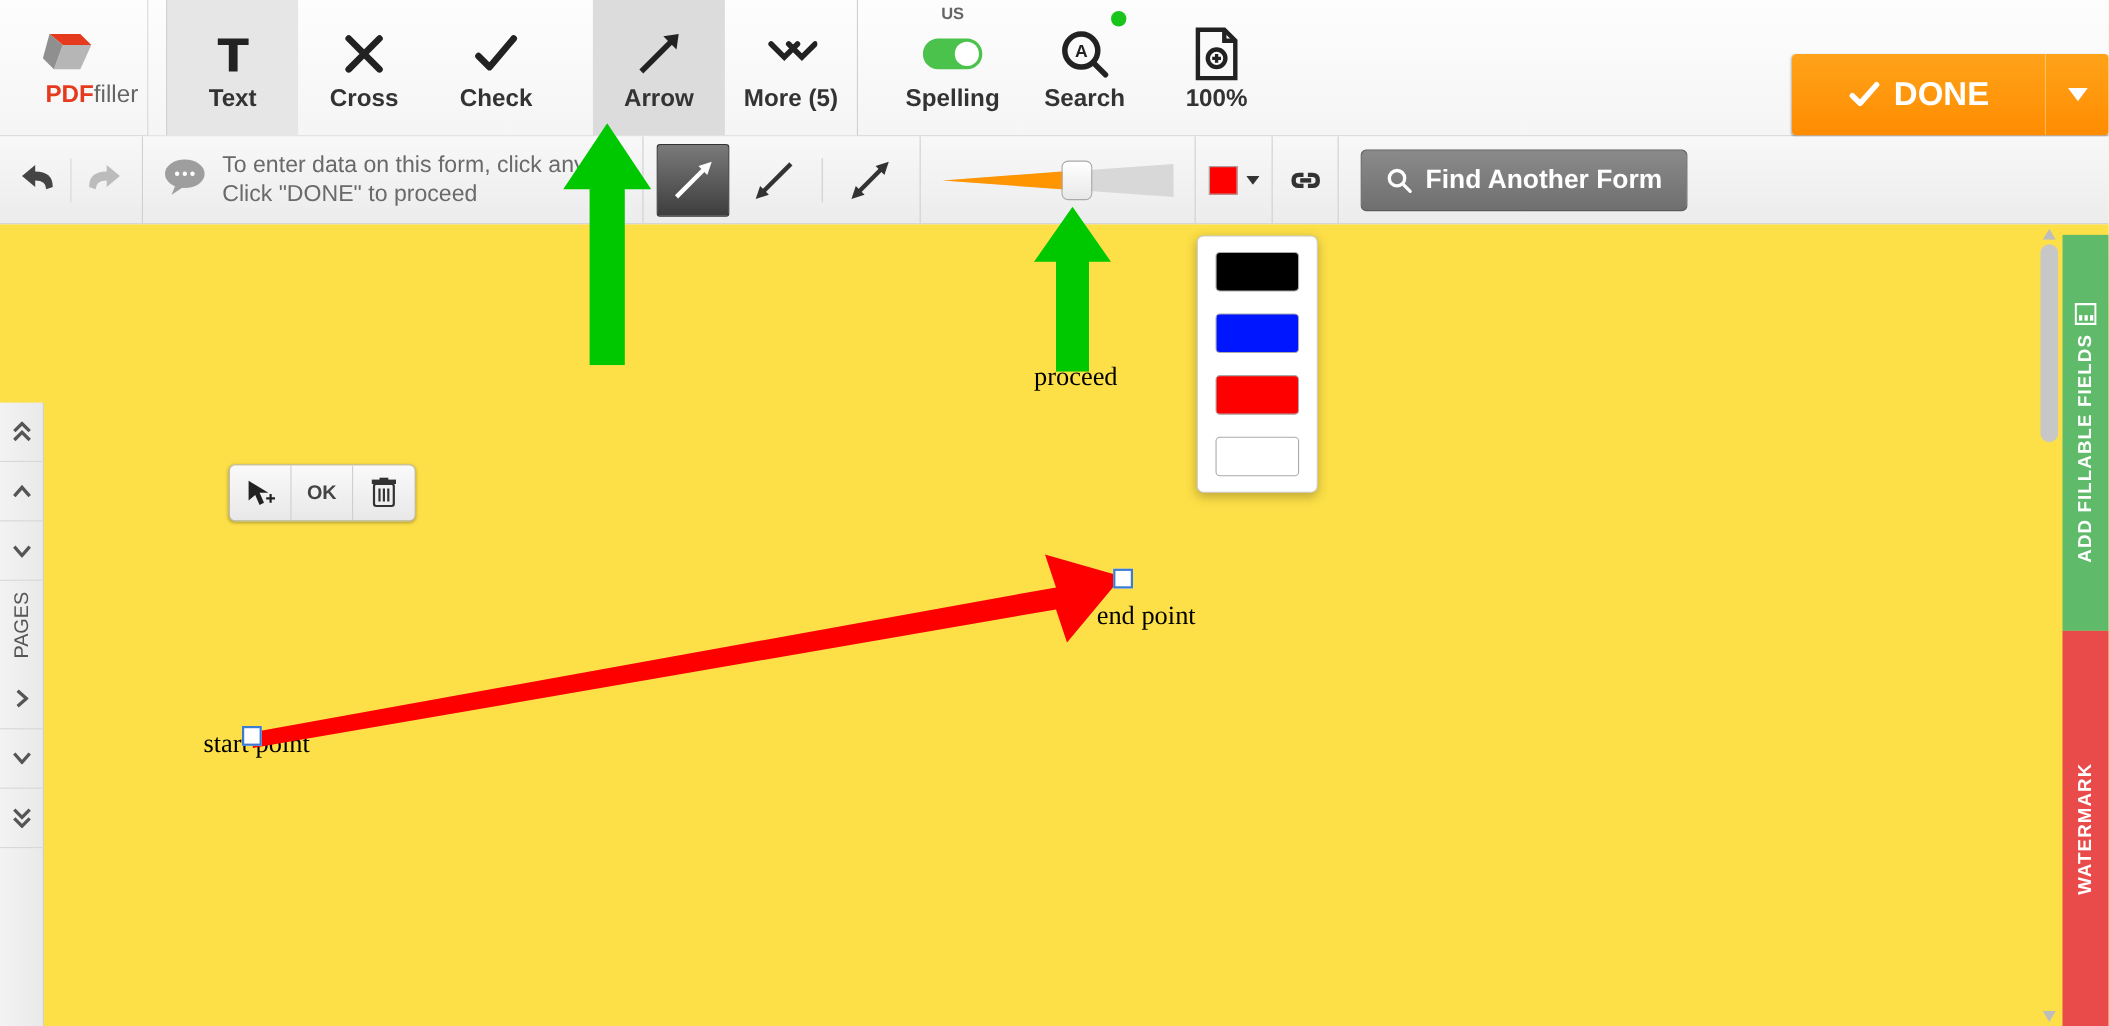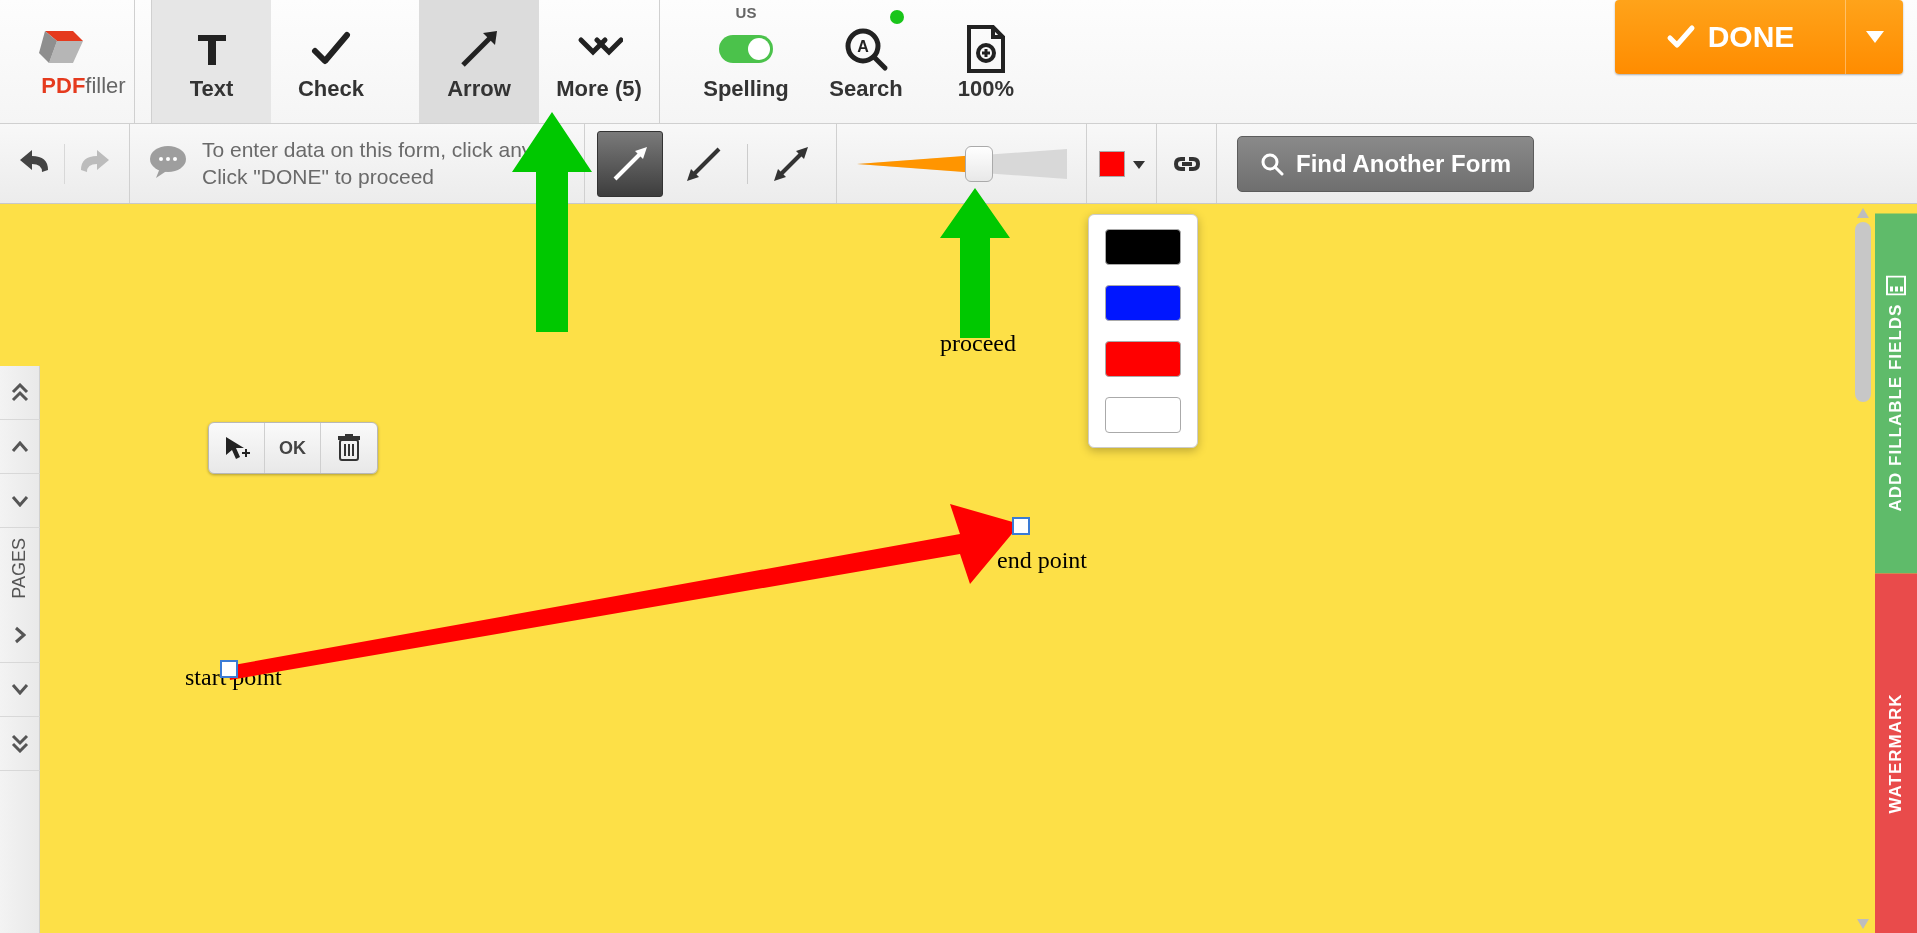--- a/index.html
+++ b/index.html
@@ -56,21 +56,21 @@
 
   .right-tools { display: flex; align-items: stretch; margin-left: 26px; }
   .right-tool { width: 120px; display: flex; flex-direction: column; align-items: center; justify-content: center; position: relative; }
   .right-tool .icon { height: 54px; display: flex; align-items: center; justify-content: center; }
   .right-tool .label { font-size: 22px; font-weight: bold; color: #333; }
   .us-badge {
     position: absolute; top: 4px; font-size: 15px; color: #666; font-weight: bold;
   }
   .green-dot { position: absolute; top: 10px; right: 22px; width: 14px; height: 14px; background: #19c51a; border-radius: 50%; }
 
-  .done-wrap { margin-left: auto; display: flex; align-items: flex-start; padding-right: 14px; }
+  .done-wrap { margin-left: auto; display: flex; align-items: flex-end; }
   .done-btn {
     height: 74px;
     display: flex;
     align-items: center;
     background: linear-gradient(#ffa31a,#ff8c00);
     border-radius: 4px;
     overflow: hidden;
     box-shadow: 0 1px 2px rgba(0,0,0,.3);
   }
   .done-main {
@@ -241,20 +241,28 @@
     <div class="tool-btn active first">
       <span class="icon">
         <svg width="48" height="48" viewBox="0 0 48 48">
             <path d="M10 10 H38 V16 H28 V40 H20 V16 H10 Z" fill="#222"></path>
           </svg>
       </span>
       <span class="label">Text</span>
     </div>
     <div class="tool-btn">
       <span class="icon">
+        <svg width="44" height="44" viewBox="0 0 44 44">
+            <path d="M8 8 L36 36 M36 8 L8 36" stroke="#222" stroke-width="6" stroke-linecap="round"></path>
+          </svg>
+      </span>
+      <span class="label">Cross</span>
+    </div>
+    <div class="tool-btn">
+      <span class="icon">
         <svg width="48" height="48" viewBox="0 0 48 48">
             <path d="M8 26 L18 36 L40 10" stroke="#222" stroke-width="6" fill="none" stroke-linecap="round" stroke-linejoin="round"></path>
           </svg>
       </span>
       <span class="label">Check</span>
     </div>
     <div class="tool-btn selected">
       <span class="icon">
         <svg width="52" height="52" viewBox="0 0 52 52">
             <line x1="10" y1="42" x2="40" y2="12" stroke="#222" stroke-width="5"></line>

